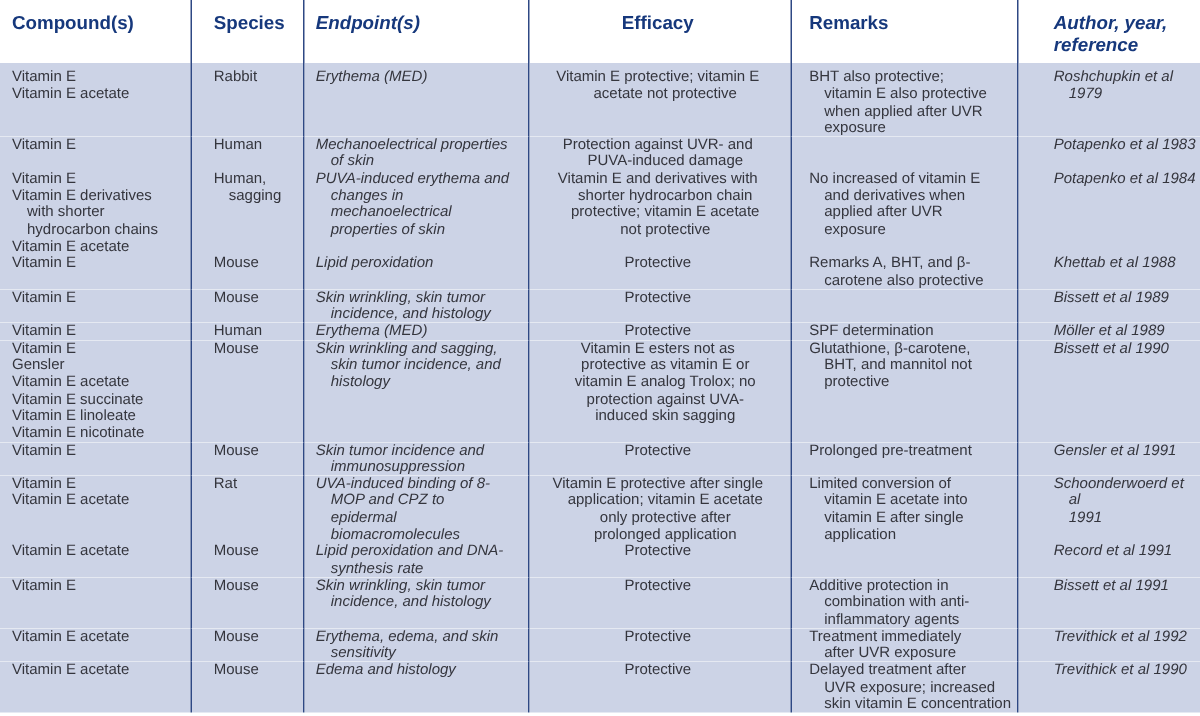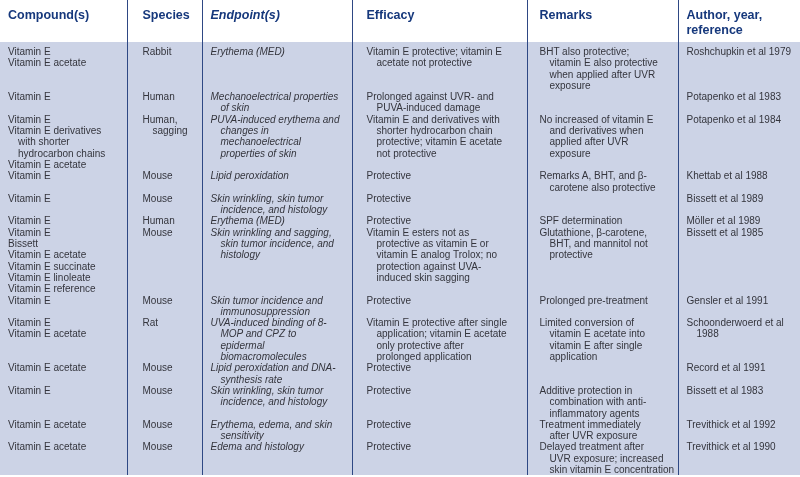--- a/index.html
+++ b/index.html
@@ -34,23 +34,23 @@
     font-size:10px;
     line-height:11.3px;
     padding:0 2px 0 0;
   }
   tbody tr:first-child td{padding-top:4px;}
   th:not(:first-child),td:not(:first-child){border-left:1.5px solid var(--line);}
   
   th:nth-child(1),td:nth-child(1){padding-left:8px;}
   th:nth-child(2),td:nth-child(2){padding-left:15px;}
   th:nth-child(3),td:nth-child(3){padding-left:8px;font-style:italic;}
-  th:nth-child(4),td:nth-child(4){padding-left:14px;}
+  th:nth-child(4),td:nth-child(4){text-align:center;}
   th:nth-child(5),td:nth-child(5){padding-left:12px;}
-  th:nth-child(6),td:nth-child(6){padding-left:8px;}
+  th:nth-child(6),td:nth-child(6){padding-left:24px;font-style:italic;}
   
   .cell-text{
     white-space:pre-line;
     padding-left:10px;
     text-indent:-10px;
   }
 </style>
 </head>
 <body>
 
@@ -104,21 +104,21 @@
           <div class="cell-text">Vitamin E</div>
         </td>
         <td>
           <div class="cell-text">Human</div>
         </td>
         <td>
           <div class="cell-text">Mechanoelectrical properties
 of skin</div>
         </td>
         <td>
-          <div class="cell-text">Prolonged against UVR- and
+          <div class="cell-text">Protection against UVR- and
 PUVA-induced damage</div>
         </td>
         <td>
           <div class="cell-text"></div>
         </td>
         <td>
           <div class="cell-text">Potapenko et al 1983</div>
         </td>
       </tr>
       <tr>
@@ -213,25 +213,25 @@
         <td>
           <div class="cell-text">SPF determination</div>
         </td>
         <td>
           <div class="cell-text">Möller et al 1989</div>
         </td>
       </tr>
       <tr>
         <td>
           <div class="cell-text">Vitamin E</div>
-          <div class="cell-text">Bissett</div>
+          <div class="cell-text">Gensler</div>
           <div class="cell-text">Vitamin E acetate</div>
           <div class="cell-text">Vitamin E succinate</div>
           <div class="cell-text">Vitamin E linoleate</div>
-          <div class="cell-text">Vitamin E reference</div>
+          <div class="cell-text">Vitamin E nicotinate</div>
         </td>
         <td>
           <div class="cell-text">Mouse</div>
         </td>
         <td>
           <div class="cell-text">Skin wrinkling and sagging,
 skin tumor incidence, and
 histology</div>
         </td>
         <td>
@@ -240,21 +240,21 @@
 vitamin E analog Trolox; no
 protection against UVA-
 induced skin sagging</div>
         </td>
         <td>
           <div class="cell-text">Glutathione, β-carotene,
 BHT, and mannitol not
 protective</div>
         </td>
         <td>
-          <div class="cell-text">Bissett et al 1985</div>
+          <div class="cell-text">Bissett et al 1990</div>
         </td>
       </tr>
       <tr>
         <td>
           <div class="cell-text">Vitamin E</div>
         </td>
         <td>
           <div class="cell-text">Mouse</div>
         </td>
         <td>
@@ -292,21 +292,21 @@
 prolonged application</div>
         </td>
         <td>
           <div class="cell-text">Limited conversion of
 vitamin E acetate into
 vitamin E after single
 application</div>
         </td>
         <td>
           <div class="cell-text">Schoonderwoerd et al
-1988</div>
+1991</div>
         </td>
       </tr>
       <tr>
         <td>
           <div class="cell-text">Vitamin E acetate</div>
         </td>
         <td>
           <div class="cell-text">Mouse</div>
         </td>
         <td>
@@ -336,21 +336,21 @@
         </td>
         <td>
           <div class="cell-text">Protective</div>
         </td>
         <td>
           <div class="cell-text">Additive protection in
 combination with anti-
 inflammatory agents</div>
         </td>
         <td>
-          <div class="cell-text">Bissett et al 1983</div>
+          <div class="cell-text">Bissett et al 1991</div>
         </td>
       </tr>
       <tr>
         <td>
           <div class="cell-text">Vitamin E acetate</div>
         </td>
         <td>
           <div class="cell-text">Mouse</div>
         </td>
         <td>

